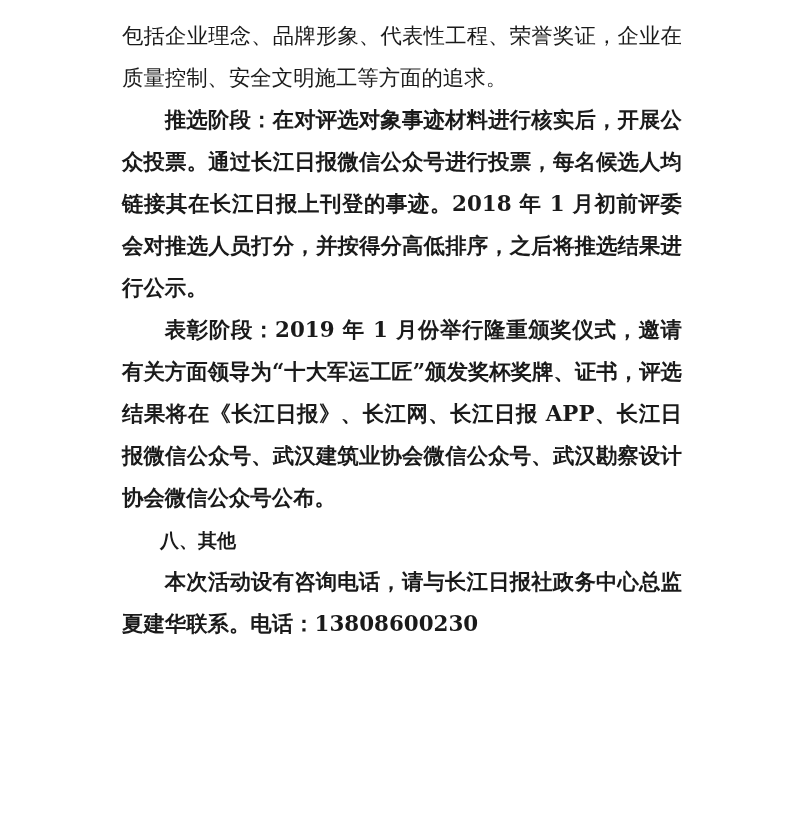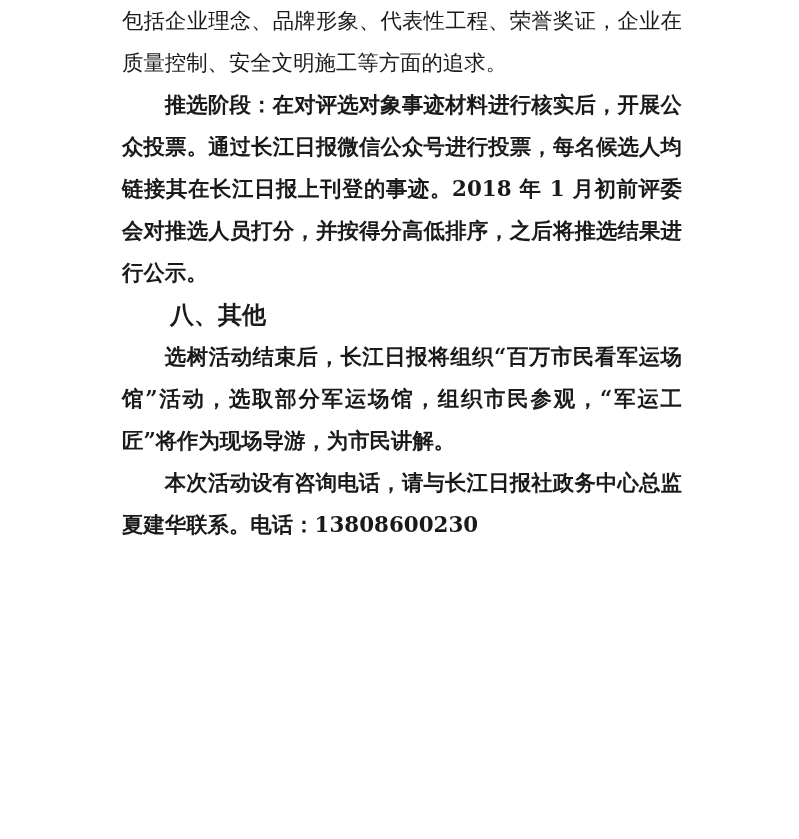--- a/index.html
+++ b/index.html
@@ -4,31 +4,31 @@
 <style>
   html, body { margin: 0; padding: 0; background: #ffffff; }
   body { width: 799px; height: 839px; overflow: hidden; position: relative; }
   .page {
     position: absolute; left: 122px; top: 0; width: 560px;
     font-family: "DejaVu Serif", "Liberation Serif", serif;
     font-size: 21.4px; color: #1a1a1a;
     line-height: 42px;
   }
   .para { margin: 0; text-align: justify; text-align-last: left; }
-  .first { }
+  .first { margin-top: 15px; }
   .indent { text-indent: 2em; font-weight: bold; }
   .heading {
     margin: 0; text-indent: 2em;
     font-family: "DejaVu Sans", "Liberation Sans", sans-serif;
-    font-weight: bold; font-size: 24px;
+    font-weight: bold; font-size: 19px;
   }
 </style>
 </head>
 <body>
 
 <div class="page">
   <p class="para first">包括企业理念、品牌形象、代表性工程、荣誉奖证，企业在质量控制、安全文明施工等方面的追求。</p>
   <p class="para indent">推选阶段：在对评选对象事迹材料进行核实后，开展公众投票。通过长江日报微信公众号进行投票，每名候选人均链接其在长江日报上刊登的事迹。2018 年 1 月初前评委会对推选人员打分，并按得分高低排序，之后将推选结果进行公示。</p>
+  <p class="para indent">表彰阶段：2019 年 1 月份举行隆重颁奖仪式，邀请有关方面领导为“十大军运工匠”颁发奖杯奖牌、证书，评选结果将在《长江日报》、长江网、长江日报 APP、长江日报微信公众号、武汉建筑业协会微信公众号、武汉勘察设计协会微信公众号公布。</p>
   <h2 class="heading">八、其他</h2>
-  <p class="para indent">选树活动结束后，长江日报将组织“百万市民看军运场馆”活动，选取部分军运场馆，组织市民参观，“军运工匠”将作为现场导游，为市民讲解。</p>
   <p class="para indent">本次活动设有咨询电话，请与长江日报社政务中心总监夏建华联系。电话：13808600230</p>
 
 </div>
 
 </body></html>

